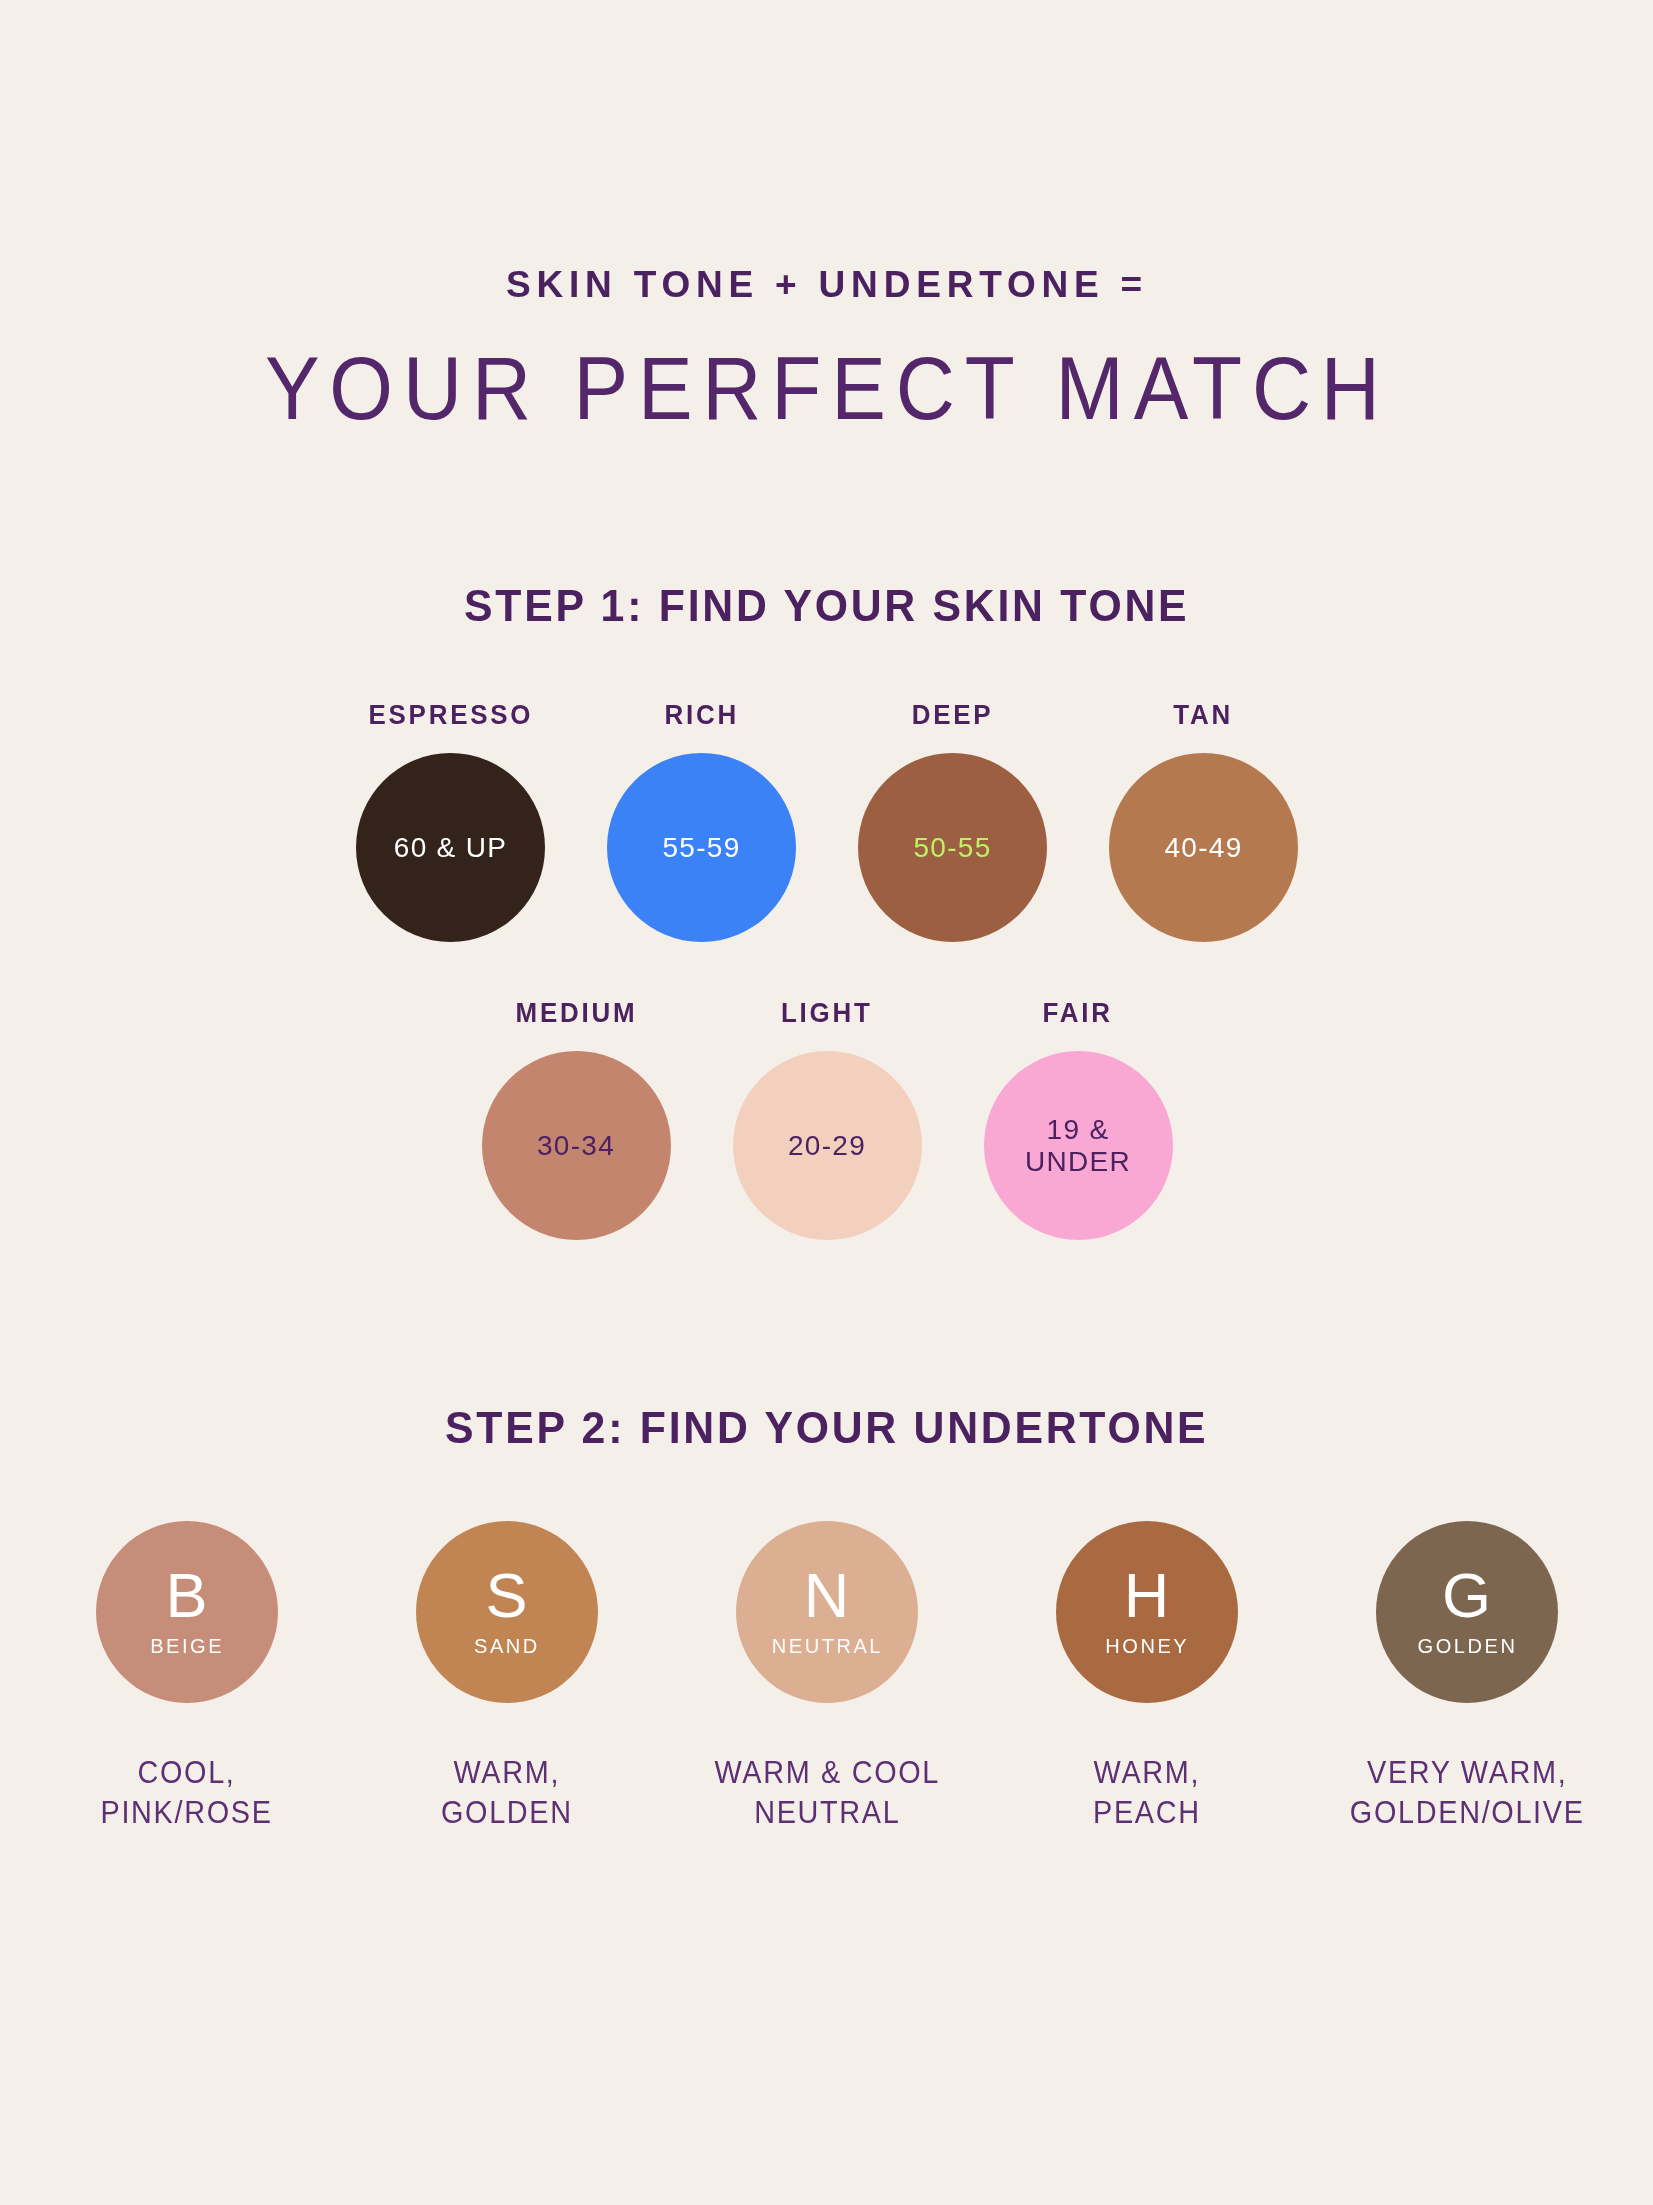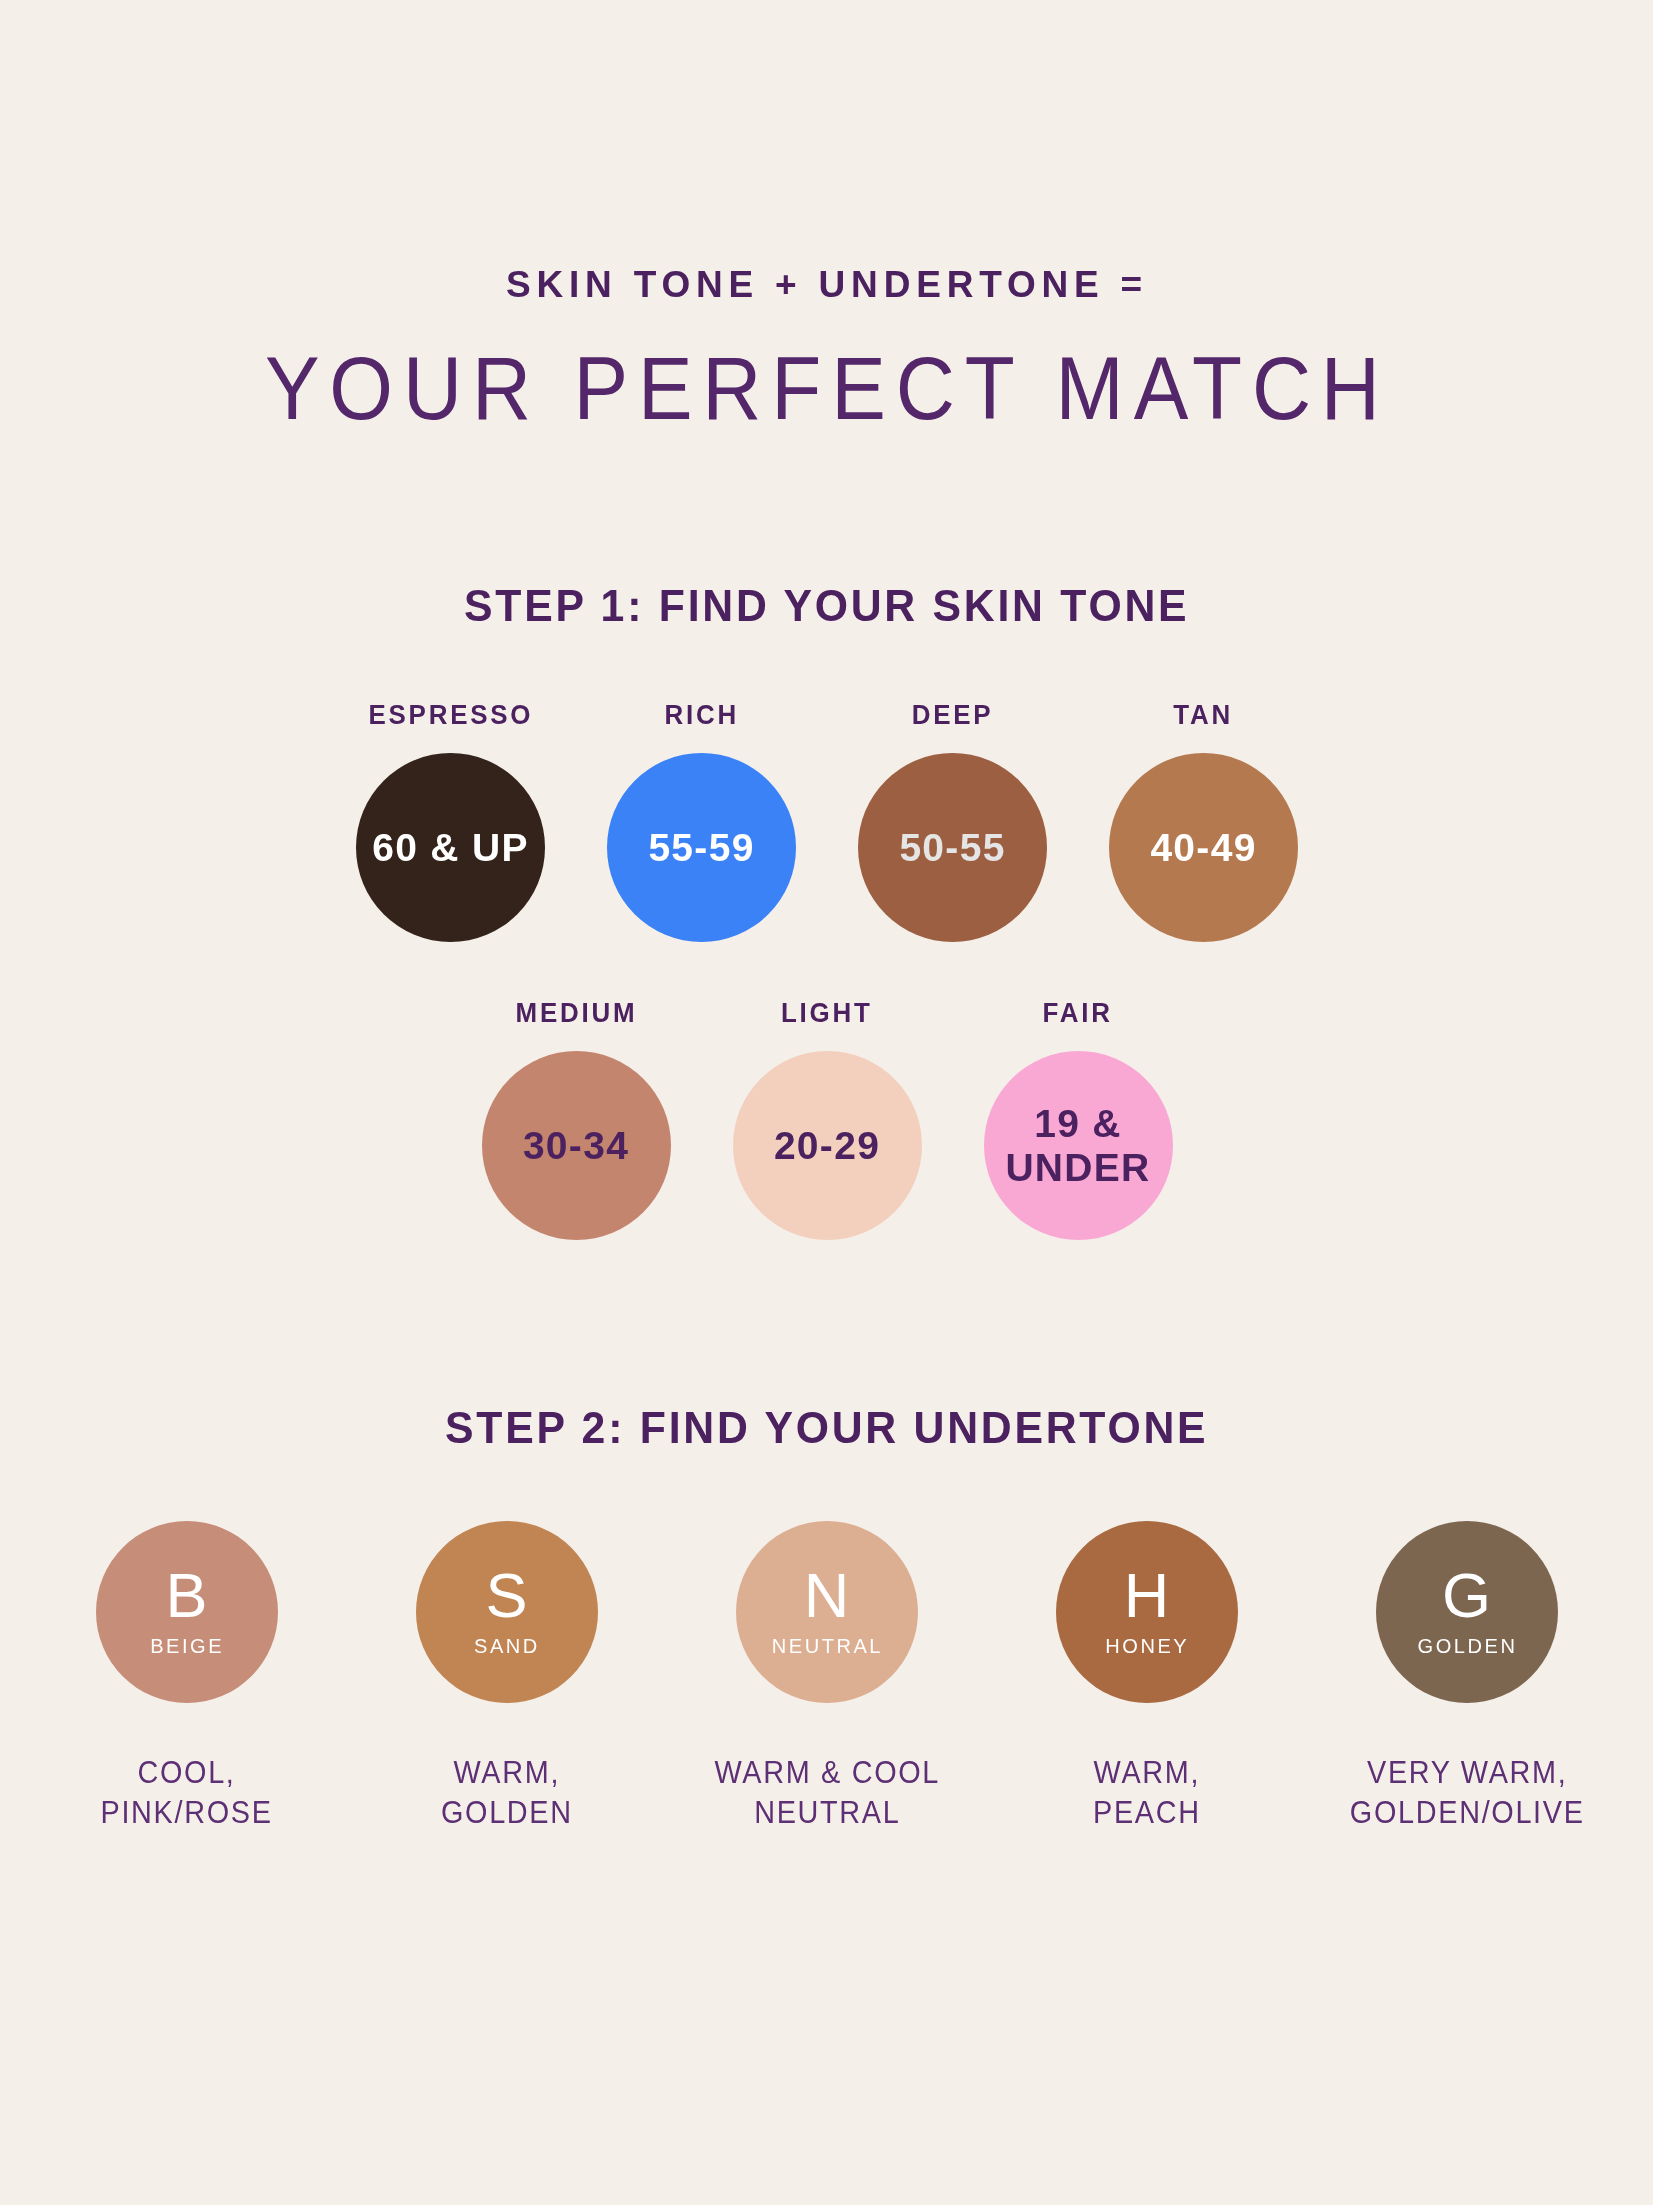--- a/index.html
+++ b/index.html
@@ -92,22 +92,22 @@
     width: 189px;
     height: 189px;
     border-radius: 50%;
     display: flex;
     align-items: center;
     justify-content: center;
     text-align: center;
   }
 
   .tone-value {
-    font-size: 39px;
-    font-weight: 700;
+    font-size: 28px;
+    font-weight: 400;
     letter-spacing: 1.3px;
     line-height: 1.12;
     padding: 0 6.6px;
   }
 
   
   #undertone-row {
     margin-top: 71px;
     display: flex;
     justify-content: center;
@@ -179,21 +179,21 @@
       </div>
       <div class="tone-item">
         <div class="tone-label">RICH</div>
         <div class="tone-circle" style="background: #3b82f6;">
           <div class="tone-value" style="color: rgb(255, 255, 255);">55-59</div>
         </div>
       </div>
       <div class="tone-item">
         <div class="tone-label">DEEP</div>
         <div class="tone-circle" style="background: rgb(156, 95, 65);">
-          <div class="tone-value" style="color: #e5e5e5;">50-55</div>
+          <div class="tone-value" style="color: #bef264;">50-55</div>
         </div>
       </div>
       <div class="tone-item">
         <div class="tone-label">TAN</div>
         <div class="tone-circle" style="background: rgb(180, 121, 79);">
           <div class="tone-value" style="color: rgb(255, 255, 255);">40-49</div>
         </div>
       </div>
     </div>
   <div class="tone-row" id="tone-row-2">

